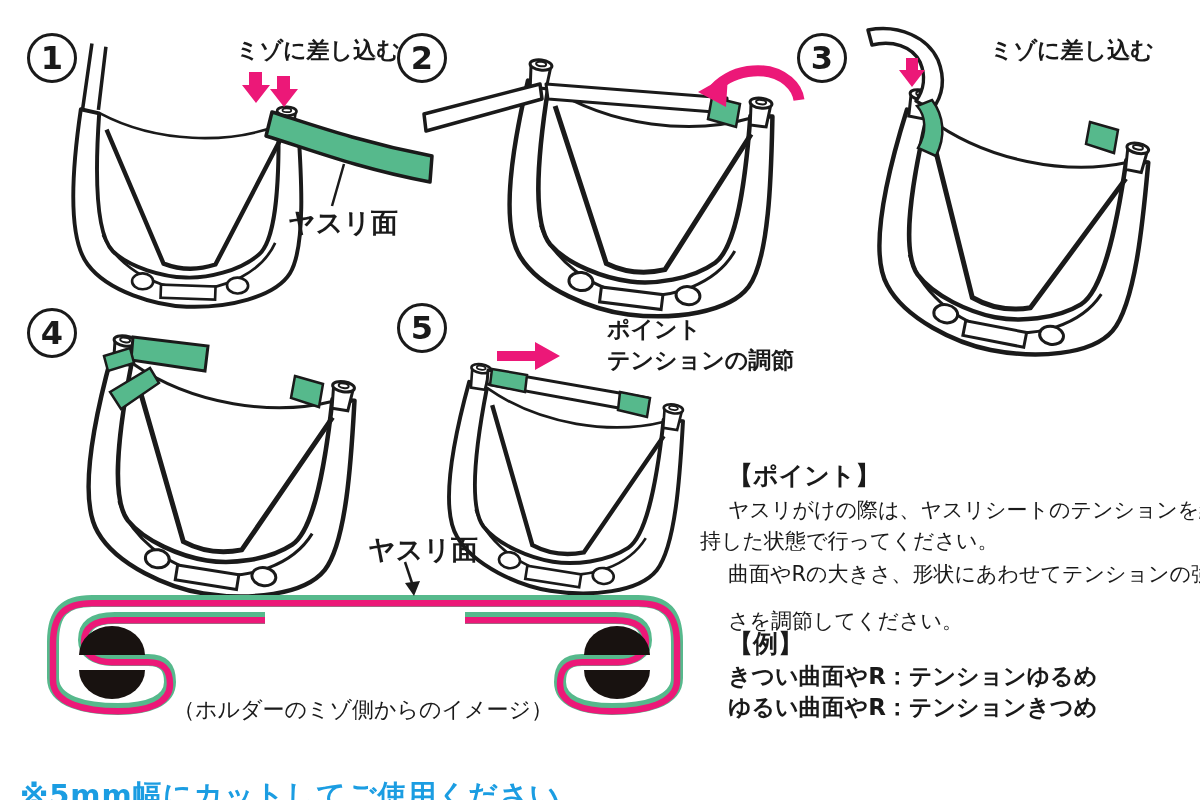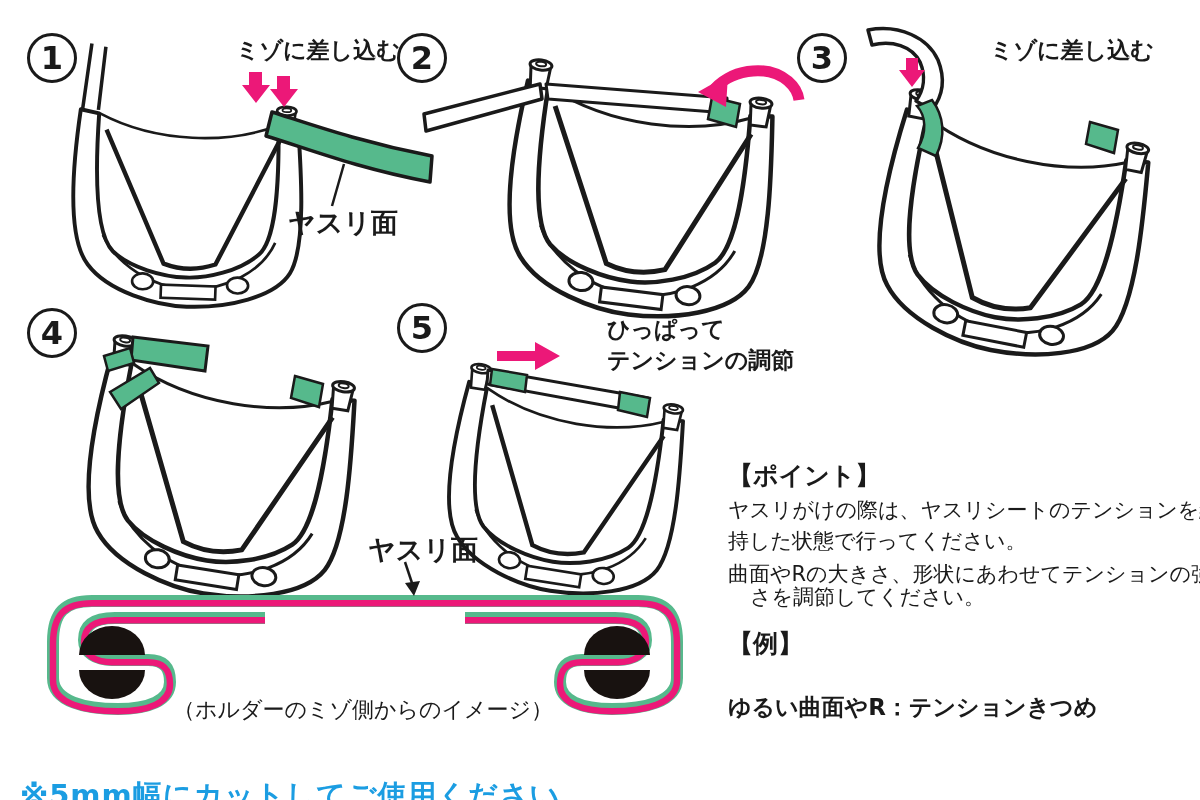--- a/index.html
+++ b/index.html
@@ -220,29 +220,30 @@
     </div>
   <div class="step-badge" style="left:397px;top:303px;">
       <span>5</span>
     </div>
 
   <div class="lbl step-label" style="left:193px;top:36px;">ミゾに差し込む</div>
   <div class="lbl surface-label" style="left:288px;top:206px;">ヤスリ面</div>
 
   <div class="lbl step-label" style="left:947px;top:36px;">ミゾに差し込む</div>
 
-  <div class="lbl step-label" style="left:564px;top:315px;">ひっぱって</div>
+  <div class="lbl step-label" style="left:564px;top:315px;">ポイント</div>
   <div class="lbl step-label" style="left:564px;top:346px;">テンションの調節</div>
 
   <div class="lbl surface-label" style="left:368px;top:533px;">ヤスリ面</div>
   <div class="lbl pt-title" style="left:728px;top:460px;">【ポイント】</div>
 
   <div class="lbl caption" style="left:363px;top:696px;transform:translateX(-50%);">（ホルダーのミゾ側からのイメージ）</div>
   <div class="lbl pt-line" style="left:728px;top:497px;">ヤスリがけの際は、ヤスリシートのテンションを維</div>
-  <div class="lbl pt-line" style="left:728px;top:528px;">持した状態で行ってください。</div>
+  <div class="lbl pt-line" style="left:700px;top:528px;">持した状態で行ってください。</div>
   <div class="lbl pt-line" style="left:728px;top:561px;">曲面やRの大きさ、形状にあわせてテンションの強</div>
-  <div class="lbl pt-line" style="left:728px;top:584px;margin-left:22px;">さを調節してください。</div>
+  <div class="lbl pt-line" style="left:728px;top:608px;">さを調節してください。</div>
 
   <div class="lbl pt-title" style="left:728px;top:628px;">【例】</div>
+  <div class="lbl ex-line" style="left:728px;top:662px;">きつい曲面やR：テンションゆるめ</div>
   <div class="lbl ex-line" style="left:728px;top:693px;">ゆるい曲面やR：テンションきつめ</div>
 
   <div class="lbl footnote" style="left:20px;top:741px;margin-top:36px;">※5mm幅にカットしてご使用ください。</div>
 </div>
 
 </body></html>

